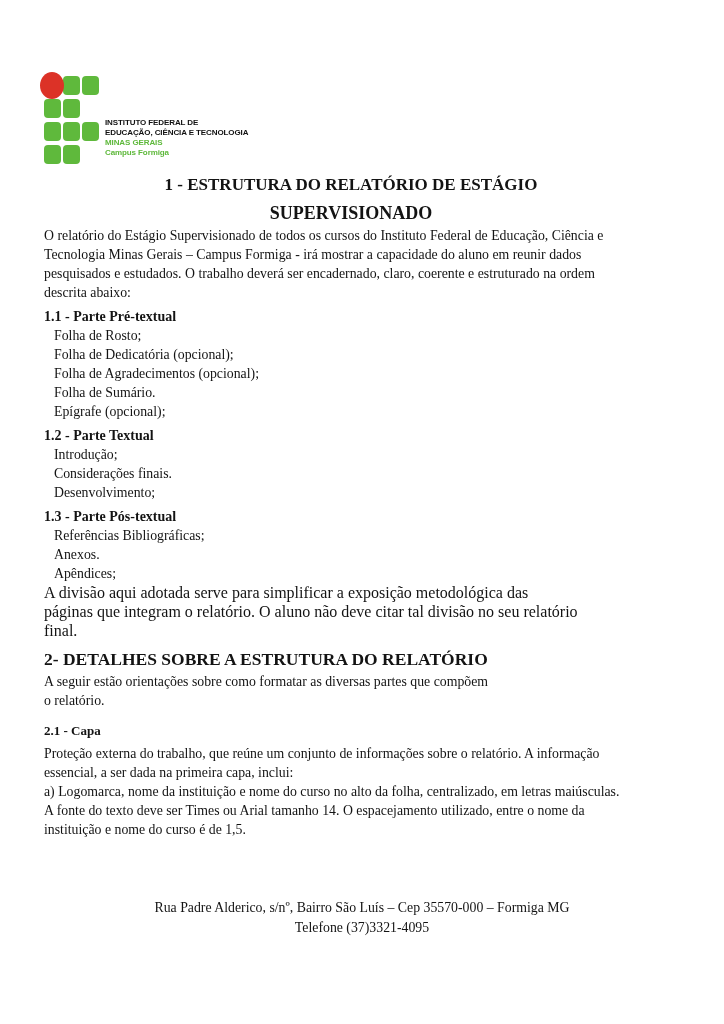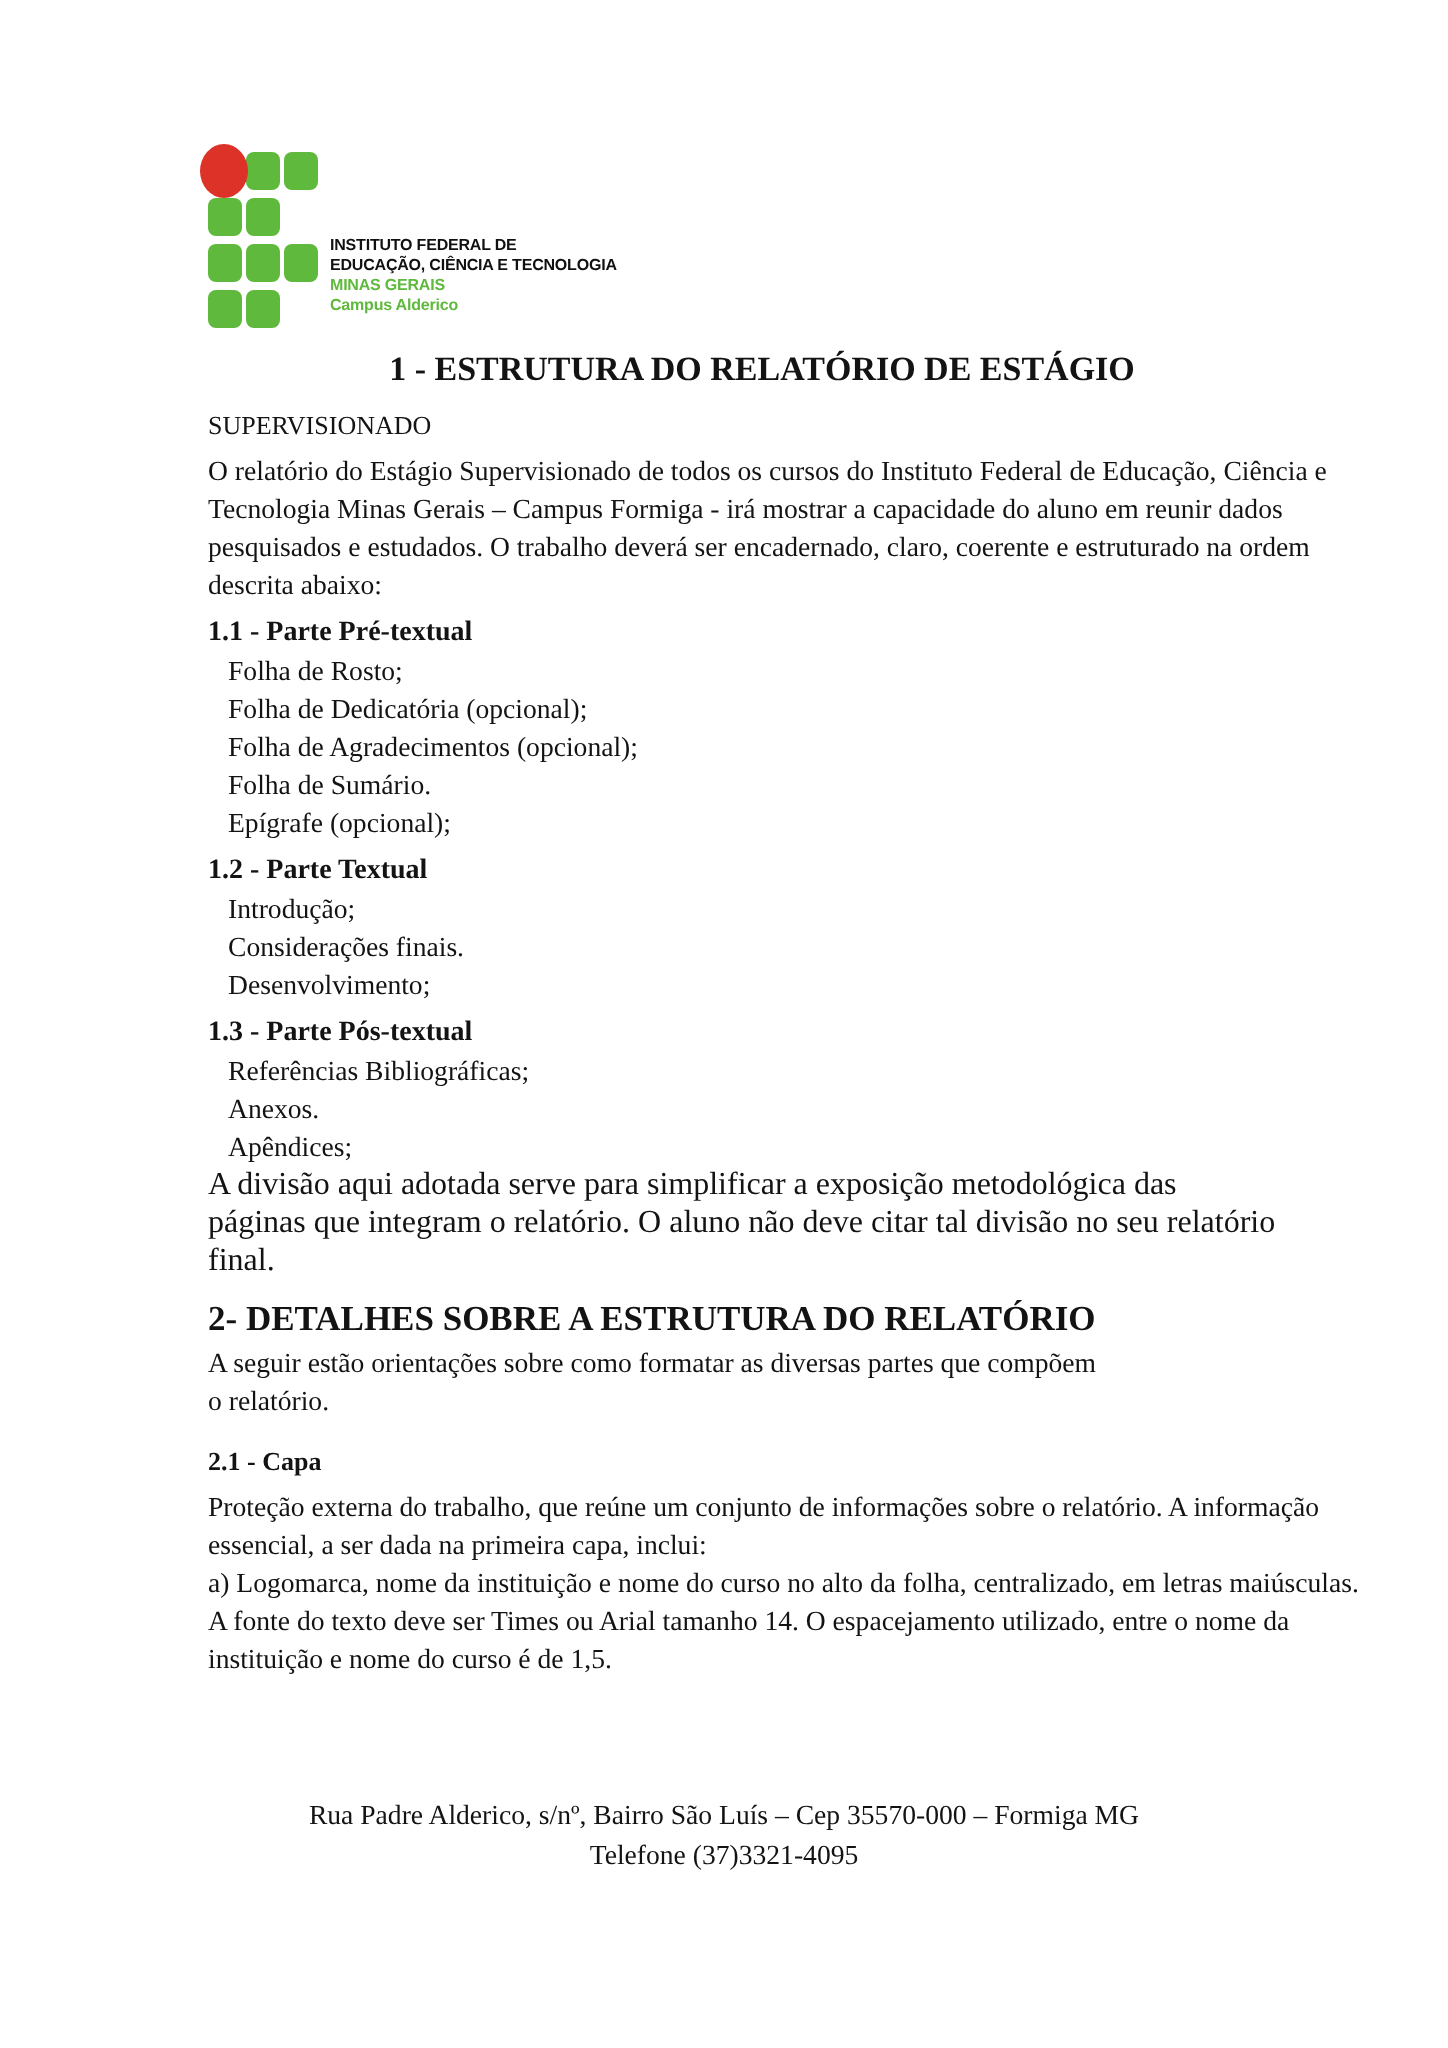--- a/index.html
+++ b/index.html
@@ -10,21 +10,21 @@
   html,body{margin:0;padding:0;background:#888;}
   .page{
     position:relative;
     width:724px;height:1024px;
     margin:0 auto;
     background:#ffffff;
     color:var(--ink);
     font-family:"Liberation Serif","DejaVu Serif",serif;
     overflow:hidden;
   }
-  .content{padding:74px 66px 0 104px;}
+  .content{padding:74px 66px 0 44px;}
 
   
   .logo{display:flex;align-items:flex-end;height:92px;}
   .logo-grid{position:relative;width:56px;height:92px;flex:0 0 auto;}
   .sq{position:absolute;width:17px;height:19px;background:var(--logo-green);border-radius:4px;}
   .sq.r1{top:2px}.sq.r2{top:25px}.sq.r3{top:48px}.sq.r4{top:71px}
   .sq.c1{left:0}.sq.c2{left:19px}.sq.c3{left:38px}
   .logo-dot{position:absolute;left:-4px;top:-2px;width:24px;height:27px;background:var(--logo-red);border-radius:50%;}
   .logo-text{
     margin-left:5px;margin-bottom:8px;
@@ -34,21 +34,21 @@
   }
   .logo-text .green{color:var(--logo-green);}
 
   
   .doc-title{
     margin-top:8px;
     text-align:center;font-weight:bold;font-size:17px;line-height:22px;
   }
   .doc-title-cont{
     margin-top:6px;
-    font-weight:normal;font-size:13px;line-height:22px;
+    font-weight:bold;font-size:18px;line-height:22px;text-align:center;
   }
   .para{
     margin-top:2px;
     font-size:13.8px;line-height:19px;white-space:pre;
   }
   .sec-heading{
     margin-top:5px;
     font-weight:bold;font-size:14px;line-height:19px;
   }
   .sec-items{padding-left:10px;}
@@ -80,21 +80,21 @@
         <div class="sq r3 c2"></div>
         <div class="sq r3 c3"></div>
         <div class="sq r4 c1"></div>
         <div class="sq r4 c2"></div>
         <div class="logo-dot"></div>
       </div>
       <div class="logo-text">
         <div>INSTITUTO FEDERAL DE</div>
         <div>EDUCAÇÃO, CIÊNCIA E TECNOLOGIA</div>
         <div class="green">MINAS GERAIS</div>
-        <div class="green">Campus Alderico</div>
+        <div class="green">Campus Formiga</div>
       </div>
     </div>
 
     <div class="doc-title">1 - ESTRUTURA DO RELATÓRIO DE ESTÁGIO</div>
     <div class="doc-title-cont">SUPERVISIONADO</div>
 
     <div class="para">O relatório do Estágio Supervisionado de todos os cursos do Instituto Federal de Educação, Ciência e
 Tecnologia Minas Gerais – Campus Formiga - irá mostrar a capacidade do aluno em reunir dados
 pesquisados e estudados. O trabalho deverá ser encadernado, claro, coerente e estruturado na ordem
 descrita abaixo:</div>

